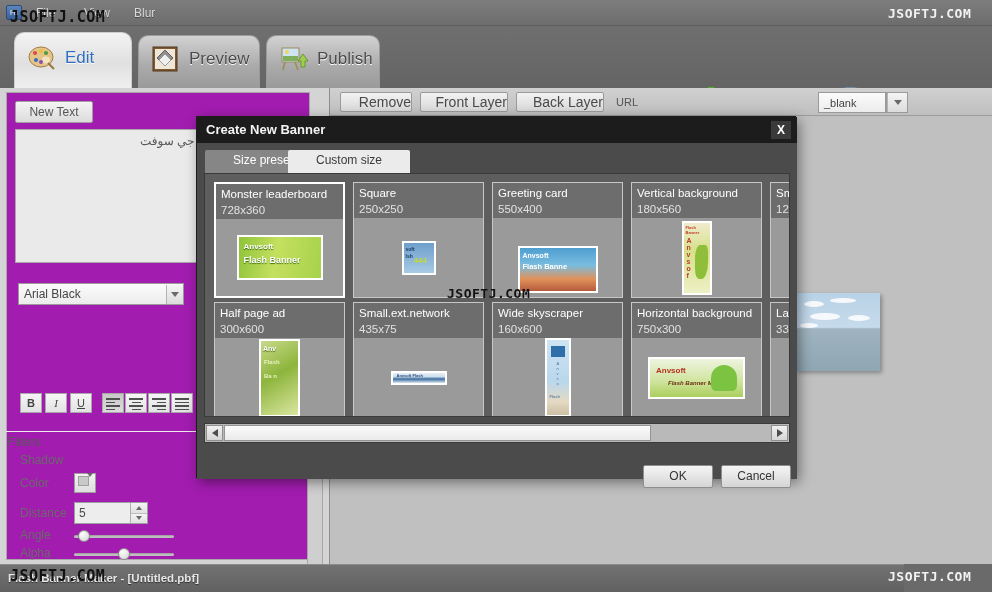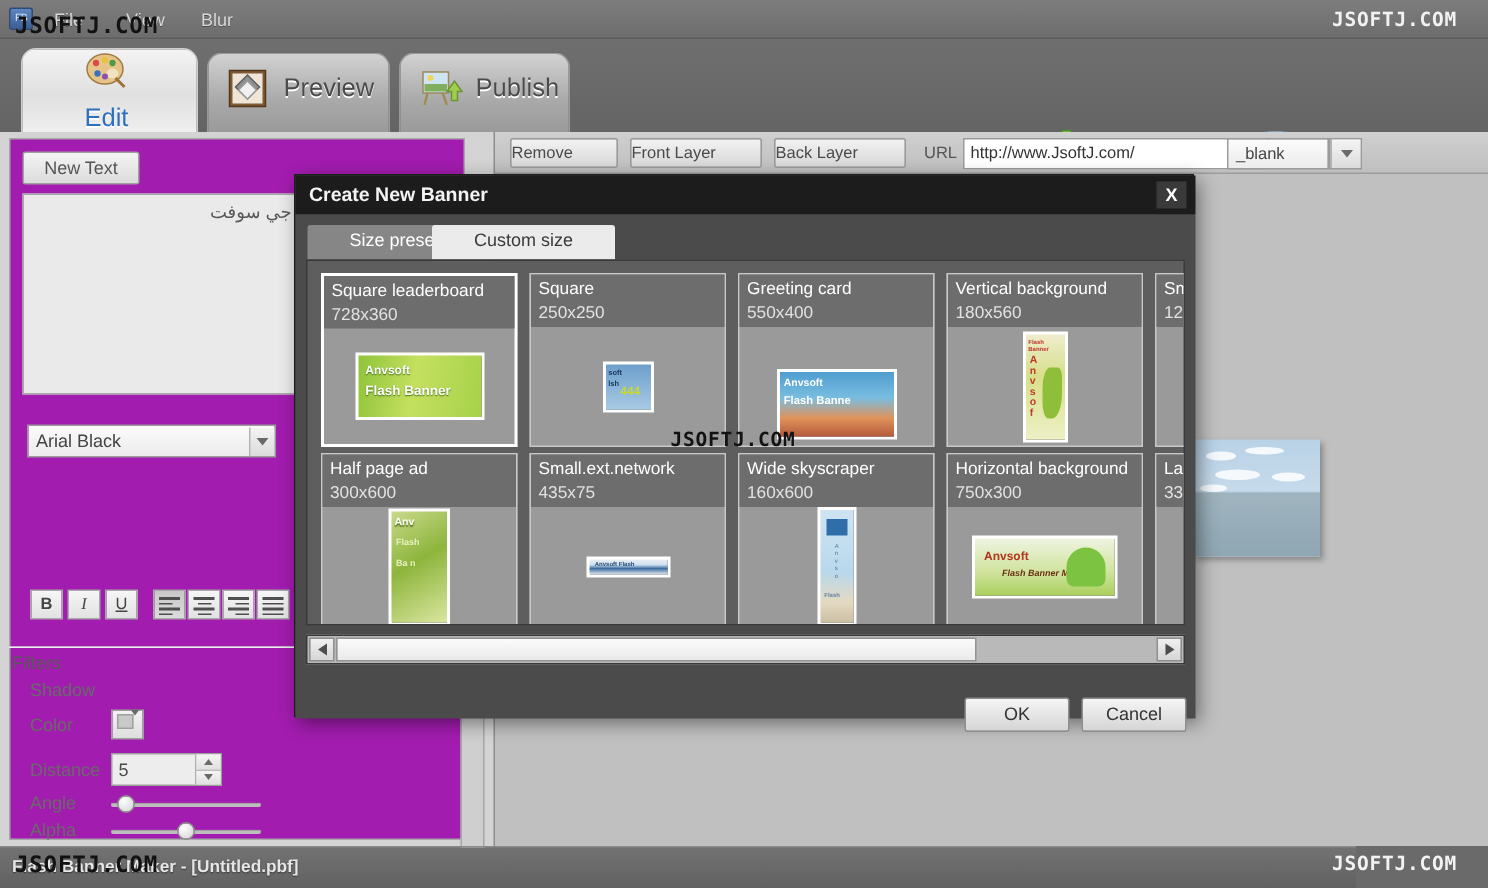--- a/index.html
+++ b/index.html
@@ -52,21 +52,21 @@
     border-radius: 10px 10px 0 0;
     border: 1px solid #9a9a9a; border-bottom: none;
     display: flex; align-items: center; gap: 8px;
     padding: 0 16px 6px 12px; cursor: pointer;
   }
   .tab.inactive {
     background: linear-gradient(#d2d2d2, #a9a9a9 60%, #9a9a9a);
   }
   .tab.active {
     background: linear-gradient(#f3f3f3, #e0e0e0 55%, #efefef);
-    border-color: #cfcfcf; z-index: 5; top: 6px; height: 56px; flex-direction: column;
+    border-color: #cfcfcf; z-index: 5; top: 6px; height: 56px;
   }
   .tab-label { font-size: 17px; color: #4a4a4a; text-shadow: 0 1px 0 #fff; }
   .tab.active .tab-label { color: #2f6fc0; }
   .tab-ico { width: 30px; height: 28px; position: relative; flex: none; }
 
   
   .ribbon-btn {
     position: absolute; top: 56px; height: 24px;
     display: flex; align-items: center; gap: 6px; cursor: pointer;
     color: #e8e8e8; font-size: 12px; padding: 0 4px;
@@ -81,21 +81,21 @@
   }
   .layer-toolbar {
     position: absolute; left: 330px; top: 88px; width: 662px; height: 28px;
     background: linear-gradient(#d0d0d0, #bfbfbf);
     border-bottom: 1px solid #9c9c9c;
   }
   .lt-btn {
     position: absolute; top: 4px; height: 20px; line-height: 18px;
     background: linear-gradient(#f2f2f2, #d8d8d8);
     border: 1px solid #9a9a9a; border-radius: 2px;
-    text-align: left; color: #4a4a4a; font-size: 11px; cursor: pointer;
+    text-align: right; color: #4a4a4a; font-size: 14px; cursor: pointer;
   }
   .lt-label {
     position: absolute; top: 8px; color: #555; font-size: 11px;
   }
   .url-field {
     position: absolute; top: 4px; height: 21px;
     background: #fff; border: 1px solid #9a9a9a;
     color: #333; font-size: 11px; padding: 0 4px; line-height: 19px;
     font-family: "Liberation Sans", sans-serif;
   }
@@ -416,21 +416,20 @@
     <div class="cloud" style="left:14px;top:20px;width:30px;height:7px;"></div>
     <div class="cloud" style="left:52px;top:22px;width:22px;height:6px;"></div>
     <div class="cloud" style="left:4px;top:30px;width:18px;height:5px;"></div>
   </div>
 
   <div class="layer-toolbar">
     <div class="lt-btn" style="left:10px; width:72px;">Remove</div>
     <div class="lt-btn" style="left:90px; width:88px;">Front Layer</div>
     <div class="lt-btn" style="left:186px; width:88px;">Back Layer</div>
     <div class="lt-label" style="left:286px;">URL</div>
-    <div class="url-field" style="left:312px; width:204px;">http://www.JsoftJ.com/</div>
     <div class="combo" style="left:488px; width:68px;">
       <span class="val">_blank</span>
     </div>
     <div class="combo" style="left:556px; width:22px;">
       <span class="arrowbox" style="width:20px">
           <span class="tri-down"></span>
         </span>
     </div>
   </div>
 
@@ -545,21 +544,21 @@
     </div>
 
     <div class="dlg-body">
       <div class="dtab sel" style="left:8px">Size presets</div>
       <div class="dtab unsel" style="left:91px">Custom size</div>
 
       <div class="preset-pane">
 
         <div class="card sel" style="left:9px; top:8px;">
           <div class="card-head">
-            <div>Square leaderboard</div>
+            <div>Monster leaderboard</div>
             <div class="dim">728x360</div>
           </div>
           <div class="card-body">
             <div class="thumb" style="width:82px;height:41px;background:linear-gradient(100deg,#8fc33a,#c4e05f 45%,#a7d24a);position:relative;">
               <span style="position:absolute;left:5px;top:5px;color:#fff;font-size:8px;font-weight:bold;text-shadow:0 1px 1px #3c6b12;">Anvsoft</span>
               <span style="position:absolute;left:5px;top:18px;color:#fff;font-size:9px;font-weight:bold;text-shadow:0 1px 1px #3c6b12;">Flash Banner</span>
             </div>
           </div>
         </div>
 

